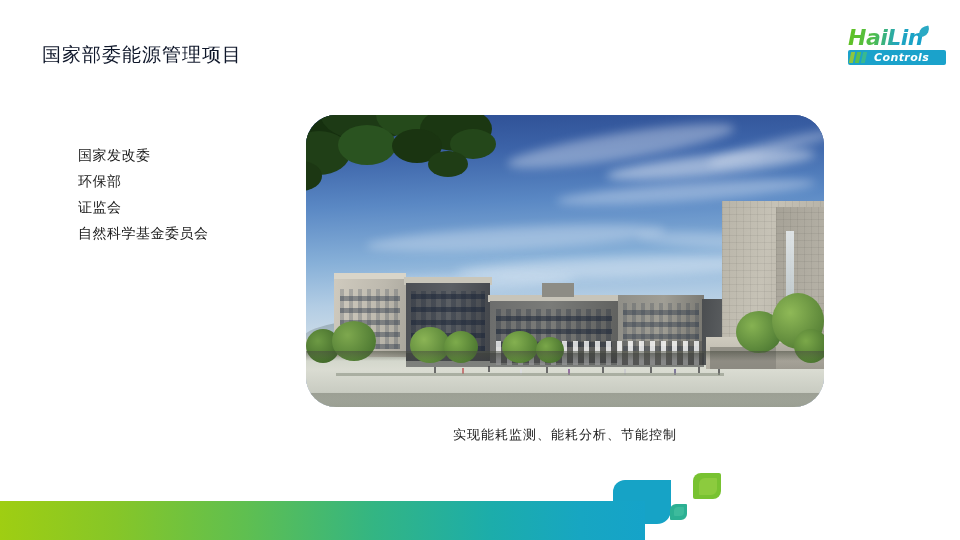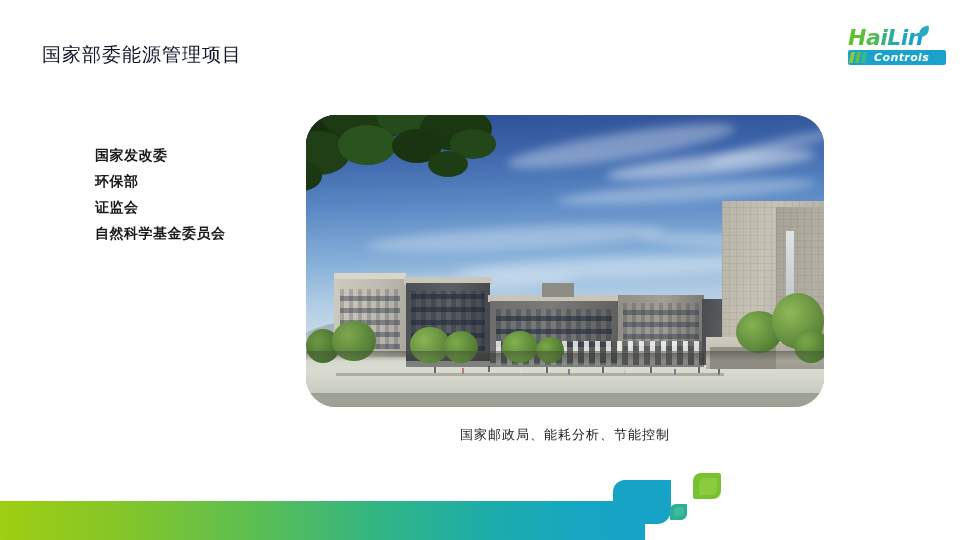--- a/index.html
+++ b/index.html
@@ -100,24 +100,23 @@
     font-weight: bold;
     font-style: italic;
     color: #ffffff;
     letter-spacing: 0.4px;
     line-height: 13px;
   }
 
   
   #agency-list {
     position: absolute;
-    left: 95px;
+    left: 78px;
     top: 142px;
     width: 200px;
-    font-weight: bold;
   }
   .agency-item {
     font-size: 14px;
     line-height: 26px;
     color: #1a1a1a;
     letter-spacing: 0.5px;
     white-space: nowrap;
   }
 
   
@@ -539,21 +538,21 @@
       <div class="foliage f4"></div>
       <div class="foliage f5"></div>
       <div class="foliage f6"></div>
       <div class="foliage f7"></div>
       <div class="foliage f8"></div>
       <div class="foliage f9"></div>
       <div class="foliage f10"></div>
     </div>
   </div>
 
-  <div id="photo-caption">国家邮政局、能耗分析、节能控制</div>
+  <div id="photo-caption">实现能耗监测、能耗分析、节能控制</div>
 
   <div id="footer-deco">
     <div class="footer-tab"></div>
     <div class="footer-bar"></div>
   </div>
   <div class="deco-sq deco-green"></div>
   <div class="deco-green-inner"></div>
   <div class="deco-sq deco-teal"></div>
   <div class="deco-teal-inner"></div>
 

